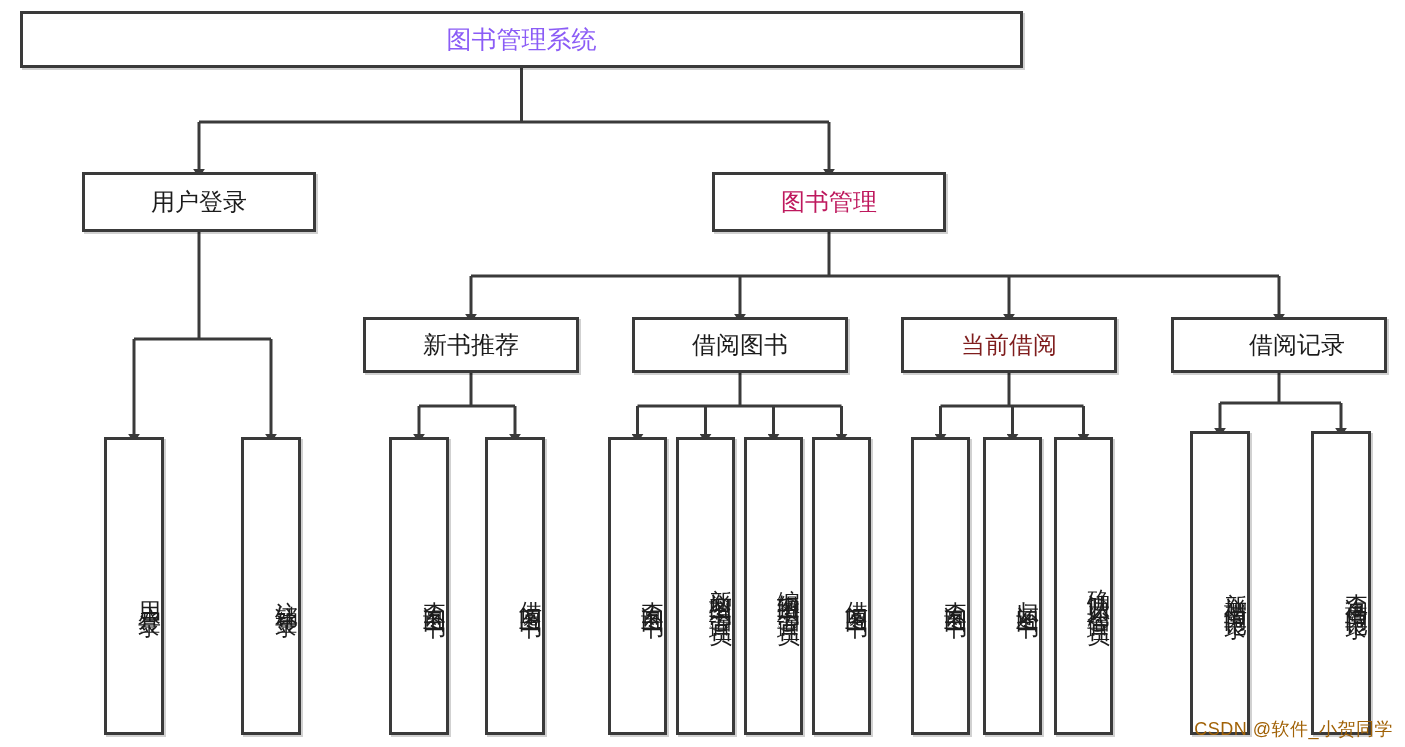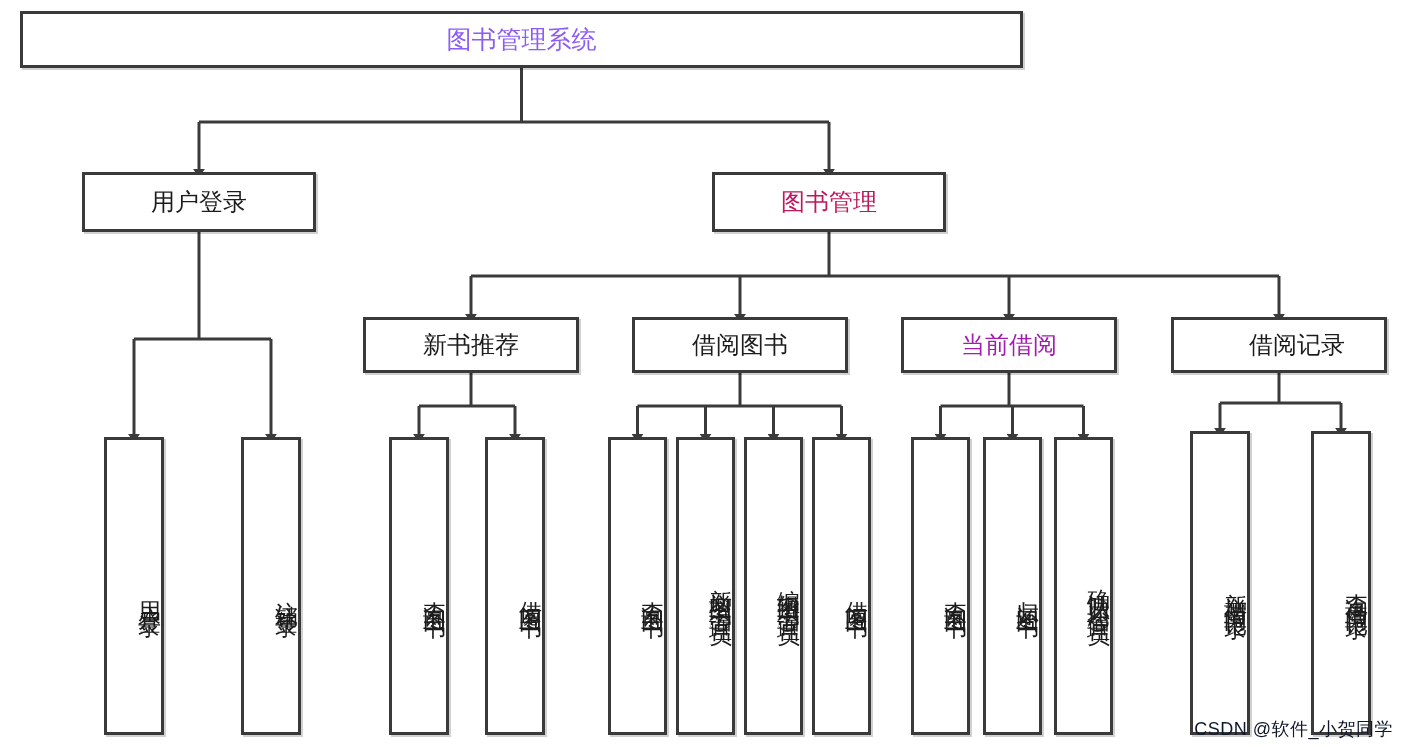--- a/index.html
+++ b/index.html
@@ -55,21 +55,21 @@
   .node.leaf .label {
     writing-mode: vertical-rl;
     text-orientation: upright;
     white-space: nowrap;
   }
   #watermark {
     position: absolute;
     right: 12px;
     bottom: 6px;
     font-size: 18px;
-    color: #0f172a;
+    color: #a16207;
     letter-spacing: 0.5px;
     white-space: nowrap;
     user-select: none;
   }
 </style>
 </head>
 <body>
 
 <div id="canvas">
 
@@ -125,21 +125,21 @@
       </div>
       <div class="node lvl2" style="left: 712px; top: 172px; width: 234px; height: 60px; border-color: rgb(58, 58, 58); background: rgb(255, 255, 255); color: #be185d;">
         <span class="label">图书管理</span>
       </div>
       <div class="node lvl3" style="left: 363px; top: 317px; width: 216px; height: 56px; border-color: rgb(58, 58, 58); background: rgb(255, 255, 255); color: rgb(28, 28, 28);">
         <span class="label">新书推荐</span>
       </div>
       <div class="node lvl3" style="left: 632px; top: 317px; width: 216px; height: 56px; border-color: rgb(58, 58, 58); background: rgb(255, 255, 255); color: rgb(28, 28, 28);">
         <span class="label">借阅图书</span>
       </div>
-      <div class="node lvl3" style="left: 901px; top: 317px; width: 216px; height: 56px; border-color: rgb(58, 58, 58); background: rgb(255, 255, 255); color: #a21caf;">
+      <div class="node lvl3" style="left: 901px; top: 317px; width: 216px; height: 56px; border-color: rgb(58, 58, 58); background: rgb(255, 255, 255); color: #7f1d1d;">
         <span class="label">当前借阅</span>
       </div>
       <div class="node lvl3" style="left: 1171px; top: 317px; width: 216px; height: 56px; border-color: rgb(58, 58, 58); background: rgb(255, 255, 255); color: rgb(28, 28, 28); padding-left: 36px;">
         <span class="label">借阅记录</span>
       </div>
       <div class="node leaf" style="left: 104px; top: 437px; width: 60px; height: 298px; border-color: rgb(58, 58, 58); background: rgb(255, 255, 255); color: rgb(28, 28, 28);">
         <span class="label">用户登录</span>
       </div>
       <div class="node leaf" style="left: 241px; top: 437px; width: 60px; height: 298px; border-color: rgb(58, 58, 58); background: rgb(255, 255, 255); color: rgb(28, 28, 28);">
         <span class="label">注销登录</span>

